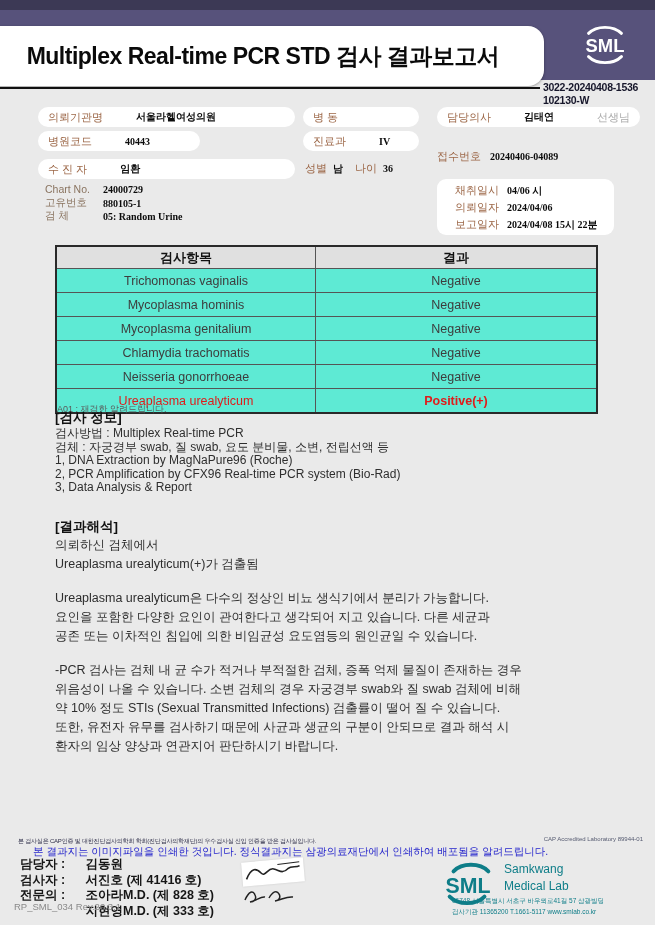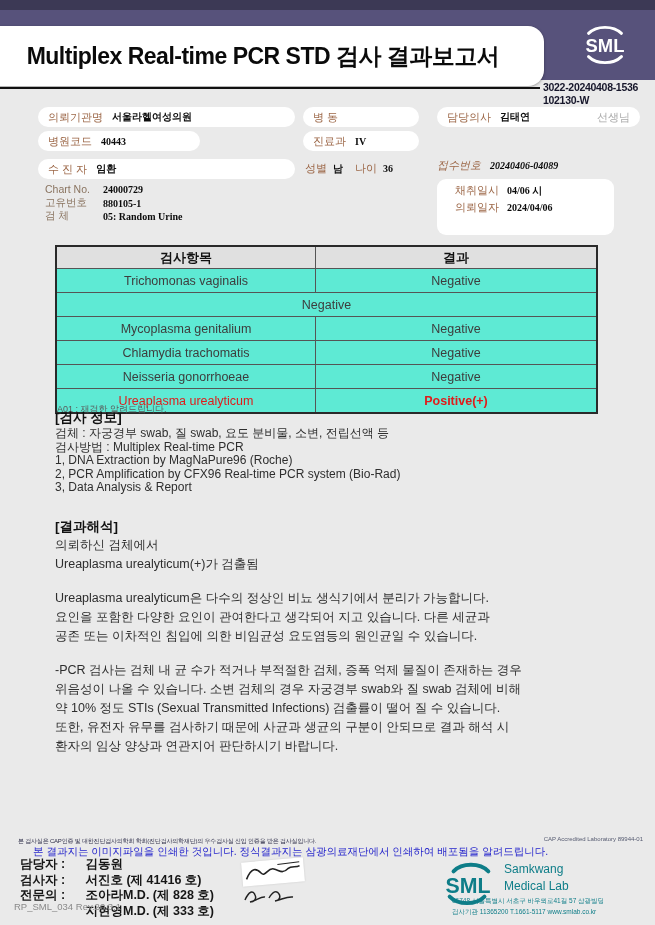--- a/index.html
+++ b/index.html
@@ -14,36 +14,36 @@
              display:flex;align-items:center;justify-content:center;z-index:2;}
   .title-box span{font-size:23px;font-weight:bold;color:#0a0a0a;letter-spacing:-0.5px;}
   .hdr-logo{position:absolute;top:12px;left:574px;width:62px;height:64px;z-index:3;}
   .black-line{position:absolute;top:87px;left:0;width:540px;height:2px;background:#121212;z-index:1;}
   .barcode{position:absolute;top:81px;left:543px;font-size:10.5px;font-weight:bold;
            color:#16162a;line-height:12.5px;letter-spacing:-0.3px;}
 
   
   .info{position:absolute;top:100px;left:0;width:655px;height:145px;}
   .pill{position:absolute;height:20px;background:#fff;border-radius:10px;display:flex;
-        align-items:center;padding:0 10px;box-sizing:border-box;white-space:nowrap;}
+        align-items:center;padding:0 10px;box-sizing:border-box;white-space:nowrap;gap:24px;}
   .lab{font-size:11px;color:#9c6747;margin-right:9px;flex:none;}
   .val{font-size:10px;font-weight:bold;color:#0c0c0c;font-family:"Liberation Serif",serif;}
   .p-org{left:38px;top:7px;width:257px;}
   .p-code{left:38px;top:31px;width:162px;}
   .p-pat{left:38px;top:59px;width:257px;}
   .p-ward{left:303px;top:7px;width:116px;}
   .p-dept{left:303px;top:31px;width:116px;}
   .p-doc{left:437px;top:7px;width:203px;}
   .p-clin{left:437px;top:31px;width:203px;}
   .suffix{margin-left:auto;font-size:11px;color:#a9a9a9;}
   .bare{position:absolute;display:flex;align-items:center;white-space:nowrap;}
   .r-sex{left:305px;top:61px;}
   .r-sex .lab{margin-right:6px;}
   .r-sex .val{margin-right:12px;}
-  .r-recv{left:437px;top:58px;font-style:italic;}
+  .r-recv{left:437px;top:49px;}
   .chartline{position:absolute;left:45px;display:flex;align-items:center;white-space:nowrap;}
   .chartline .lab2{width:58px;font-size:10.5px;color:#8a7460;flex:none;}
   .c1{top:83px;}.c2{top:96px;}.c3{top:109px;}
   .datebox{position:absolute;left:437px;top:79px;width:177px;height:56px;background:#fff;
            border-radius:9px;padding:3px 0 0 18px;box-sizing:border-box;}
   .dline{display:flex;align-items:center;height:17px;white-space:nowrap;}
   .dline .lab{margin-right:8px;}
 
   
   .rtable{position:absolute;top:245px;left:55px;width:543px;background:#5eead4;
@@ -156,33 +156,38 @@
     </div>
     <div class="datebox">
       <div class="dline">
         <span class="lab">채취일시</span>
         <span class="val">04/06 시</span>
       </div>
       <div class="dline">
         <span class="lab">의뢰일자</span>
         <span class="val">2024/04/06</span>
       </div>
+      <div class="dline">
+        <span class="lab">보고일자</span>
+        <span class="val">2024/04/08  15시 22분</span>
+      </div>
     </div>
   </div>
 
   <div class="rtable">
     <div class="trow thead">
       <div class="tc1">검사항목</div>
       <div class="tc2">결과</div>
     </div>
     <div class="trow">
       <div class="tc1">Trichomonas vaginalis</div>
       <div class="tc2">Negative</div>
     </div>
     <div class="trow">
+      <div class="tc1">Mycoplasma hominis</div>
       <div class="tc2">Negative</div>
     </div>
     <div class="trow">
       <div class="tc1">Mycoplasma genitalium</div>
       <div class="tc2">Negative</div>
     </div>
     <div class="trow">
       <div class="tc1">Chlamydia trachomatis</div>
       <div class="tc2">Negative</div>
     </div>
@@ -192,22 +197,22 @@
     </div>
     <div class="trow positive">
       <div class="tc1">Ureaplasma urealyticum</div>
       <div class="tc2">Positive(+)</div>
     </div>
   </div>
 
   <div class="notes">
     <div class="retest">A01 : 재검한 알려드립니다.</div>
     <div class="sec-title">[검사 정보]</div>
+    <div class="nline">검사방법 : Multiplex Real-time PCR</div>
     <div class="nline">검체 : 자궁경부 swab, 질 swab, 요도 분비물, 소변, 전립선액 등</div>
-    <div class="nline">검사방법 : Multiplex Real-time PCR</div>
     <div class="nline">1, DNA Extraction by MagNaPure96 (Roche)</div>
     <div class="nline">2, PCR Amplification by CFX96 Real-time PCR system (Bio-Rad)</div>
     <div class="nline">3, Data Analysis &amp; Report</div>
   </div>
 
   <div class="interp">
     <div class="sec-title" style="margin-top:0;">[결과해석]</div>
     <div class="t-line">의뢰하신 검체에서</div>
     <div class="t-line">Ureaplasma urealyticum(+)가 검출됨</div>
     <div class="t-gap"></div>

